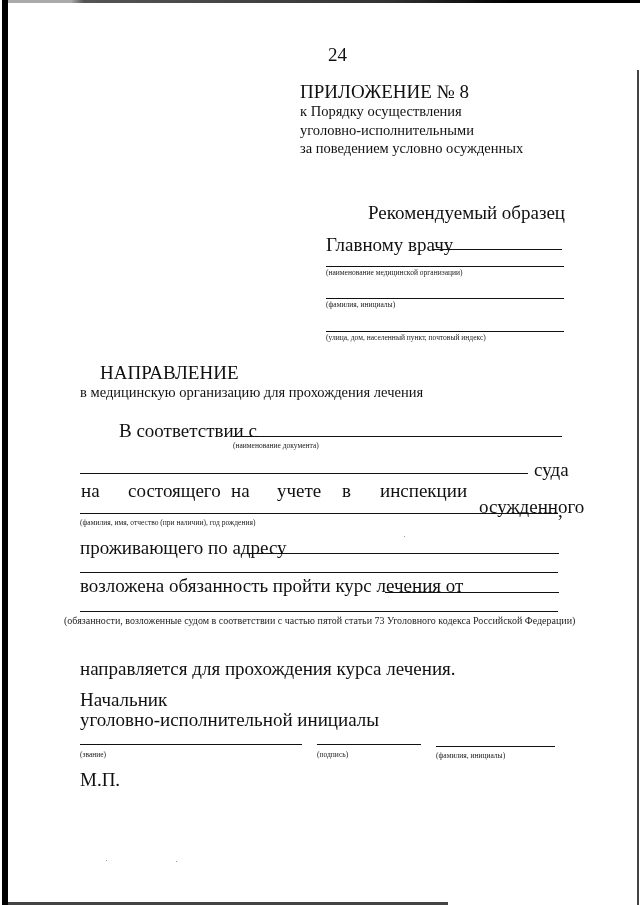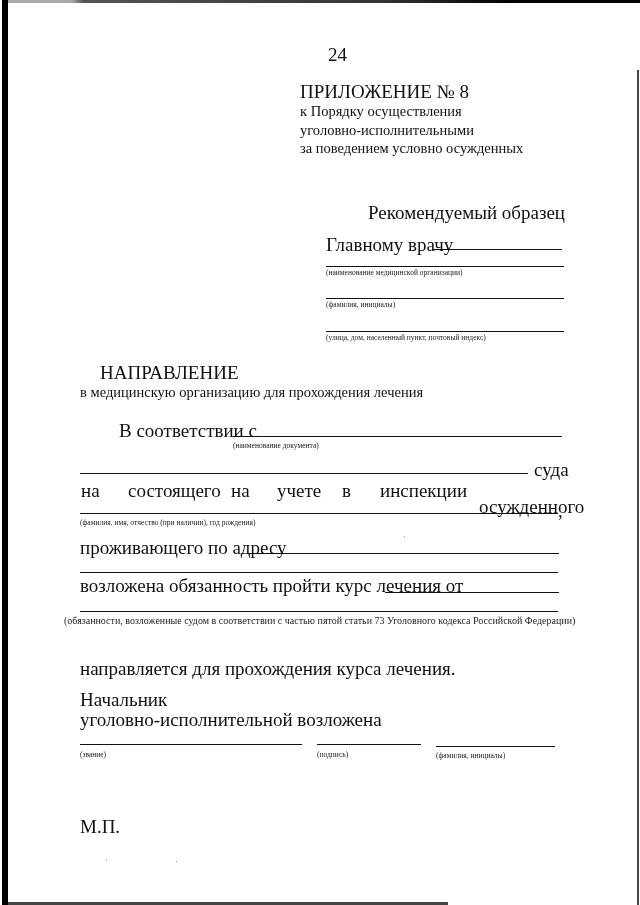--- a/index.html
+++ b/index.html
@@ -77,27 +77,27 @@
 <div class="dot" style="left:404px; top:536px;"></div>
 
 <div class="abs t15" style="left:80px; top:575px;">возложена обязанность пройти курс лечения от</div>
 <div class="line" style="left:385px; top:592px; width:174px;"></div>
 <div class="line" style="left:80px; top:611px; width:478px;"></div>
 <div class="abs small center" style="left:64px; top:615px; width:478px; font-size:10px;">(обязанности, возложенные судом в соответствии с частью пятой статьи 73 Уголовного кодекса Российской Федерации)</div>
 
 <div class="abs t15" style="left:80px; top:634px;margin-top:24px;">направляется для прохождения курса лечения.</div>
 
 <div class="abs t15" style="left:80px; top:689px;">Начальник</div>
-<div class="abs t15" style="left:80px; top:709px;">уголовно-исполнительной возложена</div>
+<div class="abs t15" style="left:80px; top:709px;">уголовно-исполнительной инициалы</div>
 
 <div class="line" style="left:80px; top:744px; width:222px;"></div>
 <div class="abs small center" style="left:80px; top:750px; width:222px;">(звание)</div>
 
 <div class="line" style="left:317px; top:744px; width:104px;"></div>
 <div class="abs small center" style="left:317px; top:750px; width:104px;">(подпись)</div>
 
 <div class="line" style="left:436px; top:746px; width:119px;"></div>
 <div class="abs small center" style="left:436px; top:751px; width:119px;">(фамилия, инициалы)</div>
 
-<div class="abs t15" style="left:80px; top:769px;margin-top:47px;">М.П.</div>
+<div class="abs t15" style="left:80px; top:769px;">М.П.</div>
 
 <div class="dot" style="left:106px; top:860px;"></div>
 <div class="dot" style="left:176px; top:861px;"></div>
 
 </body></html>

